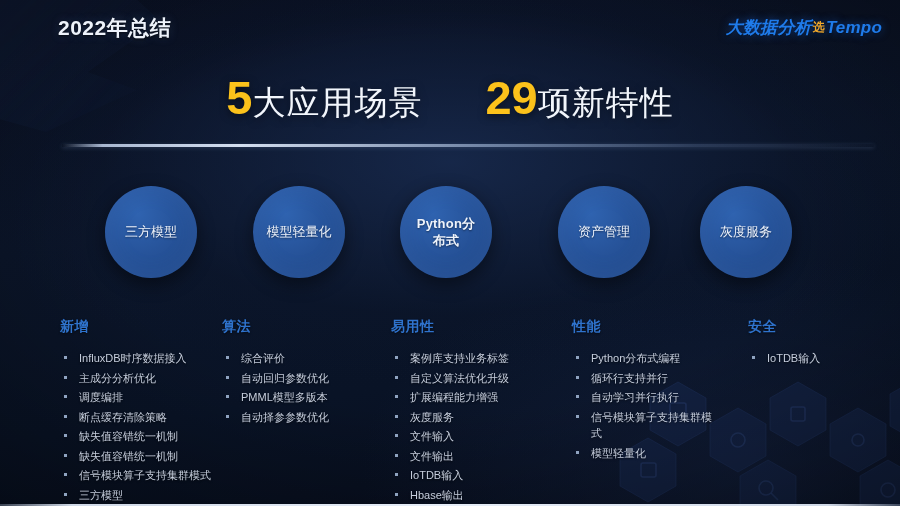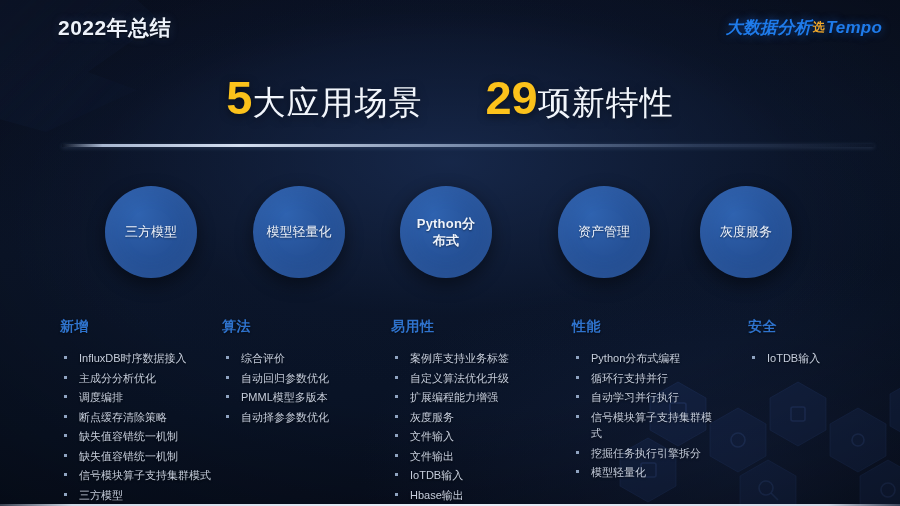--- a/index.html
+++ b/index.html
@@ -299,21 +299,20 @@
       </ul>
     </div>
 
     <div class="col" style="left:572px; width:150px;">
       <div class="col-head">性能</div>
       <ul class="col-list">
         <li>Python分布式编程</li>
         <li>循环行支持并行</li>
         <li>自动学习并行执行</li>
         <li>信号模块算子支持集群模式</li>
-        <li>挖掘任务执行引擎拆分</li>
         <li>模型轻量化</li>
       </ul>
     </div>
 
     <div class="col" style="left:748px; width:140px;">
       <div class="col-head">安全</div>
       <ul class="col-list">
         <li>IoTDB输入</li>
       </ul>
     </div>

